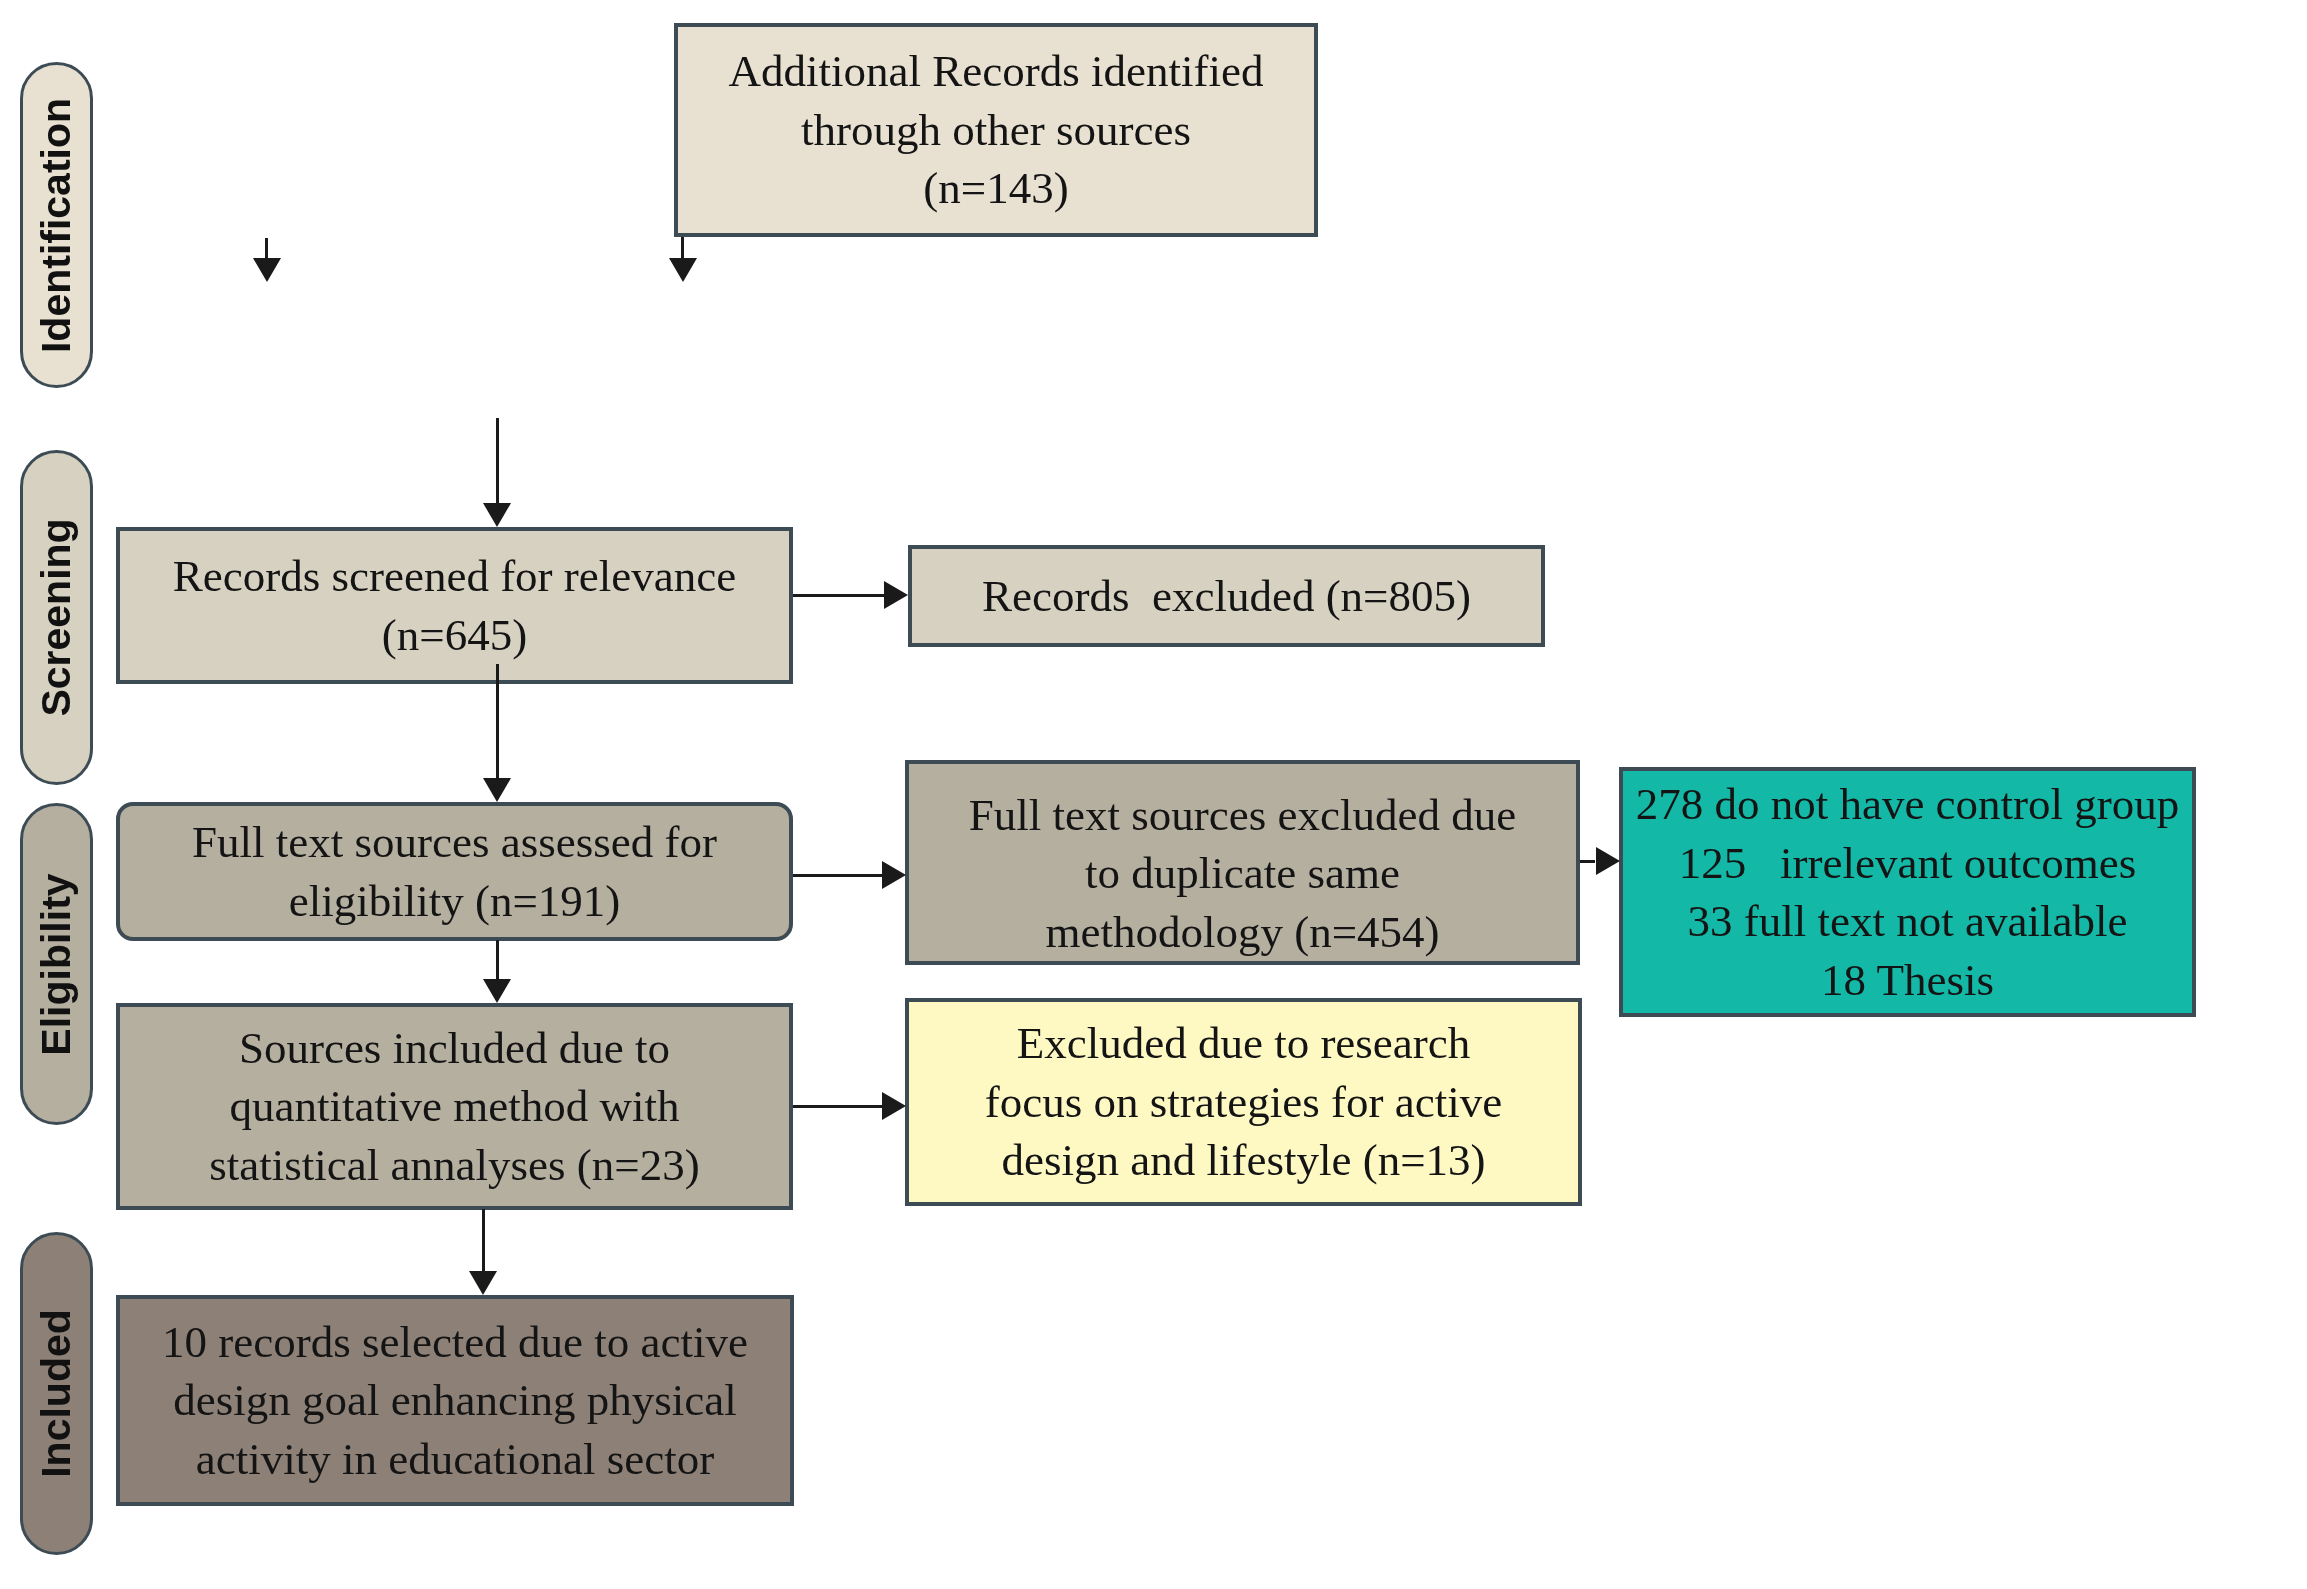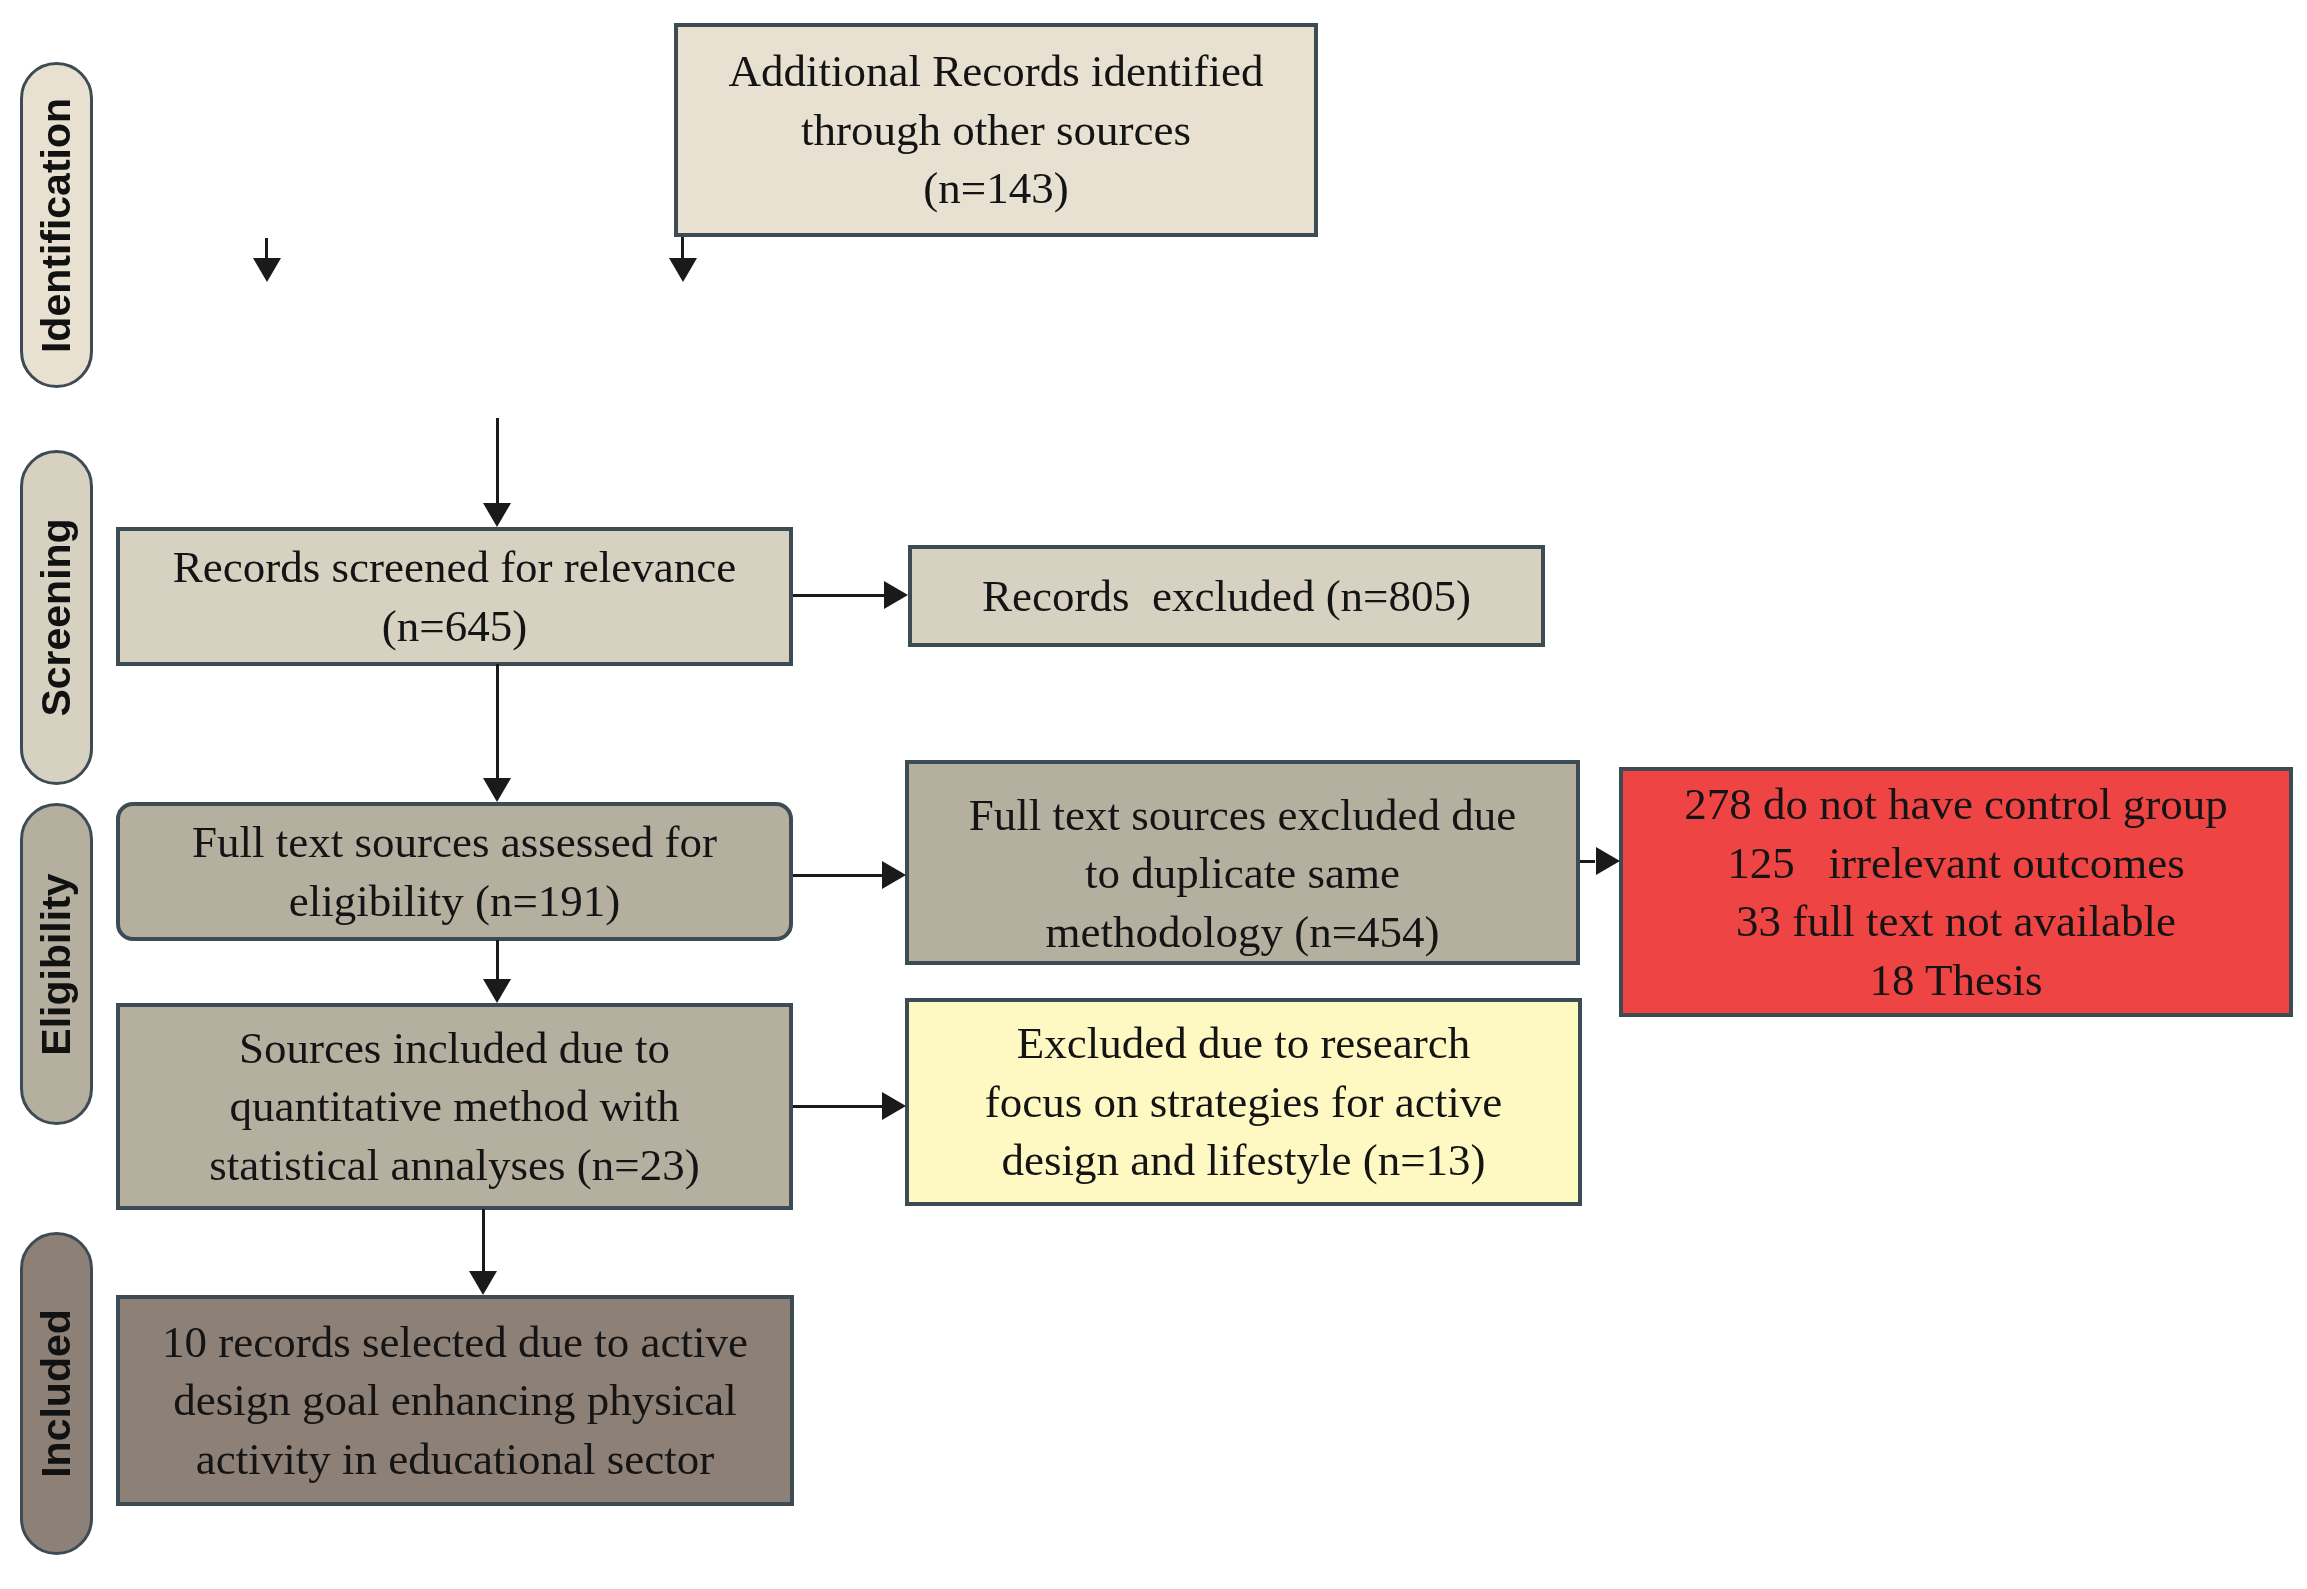--- a/index.html
+++ b/index.html
@@ -45,38 +45,38 @@
   <div class="pill" style="left: 19.6px; top: 1232px; width: 73px; height: 323px; background: rgb(141, 129, 119);">
     <span class="pill-text">Included</span>
   </div>
 
   <div class="box" style="left: 674px; top: 23px; width: 644px; height: 214px; background: rgb(232, 225, 209);">
     <span class="box-text">Additional Records identified
 through other sources
 (n=143)</span>
   </div>
 
-  <div class="box" style="left: 116px; top: 527px; width: 677px; height: 139px; background: rgb(214, 209, 193);">
+  <div class="box" style="left: 116px; top: 527px; width: 677px; height: 157px; background: rgb(214, 209, 193);">
     <span class="box-text">Records screened for relevance
 (n=645)</span>
   </div>
   <div class="box" style="left: 908px; top: 545px; width: 637px; height: 102px; background: rgb(214, 209, 193);">
     <span class="box-text">Records  excluded (n=805)</span>
   </div>
 
   <div class="box" style="left: 116px; top: 802px; width: 677px; height: 139px; background: rgb(181, 175, 160); border-radius: 17px;">
     <span class="box-text">Full text sources assessed for
 eligibility (n=191)</span>
   </div>
   <div class="box" style="left: 905px; top: 760px; width: 675px; height: 205px; background: rgb(181, 175, 160); align-items: flex-end;">
     <span class="box-text">Full text sources excluded due
 to duplicate same
 methodology (n=454)</span>
   </div>
-  <div class="box" style="left: 1619px; top: 767px; width: 674px; height: 250px; background: #ef4444;">
+  <div class="box" style="left: 1619px; top: 767px; width: 577px; height: 250px; background: #14b8a6;">
     <span class="box-text">278 do not have control group
 125   irrelevant outcomes
 33 full text not available
 18 Thesis</span>
   </div>
   <div class="box" style="left: 116px; top: 1003px; width: 677px; height: 207px; background: rgb(181, 175, 160);">
     <span class="box-text">Sources included due to
 quantitative method with
 statistical annalyses (n=23)</span>
   </div>

